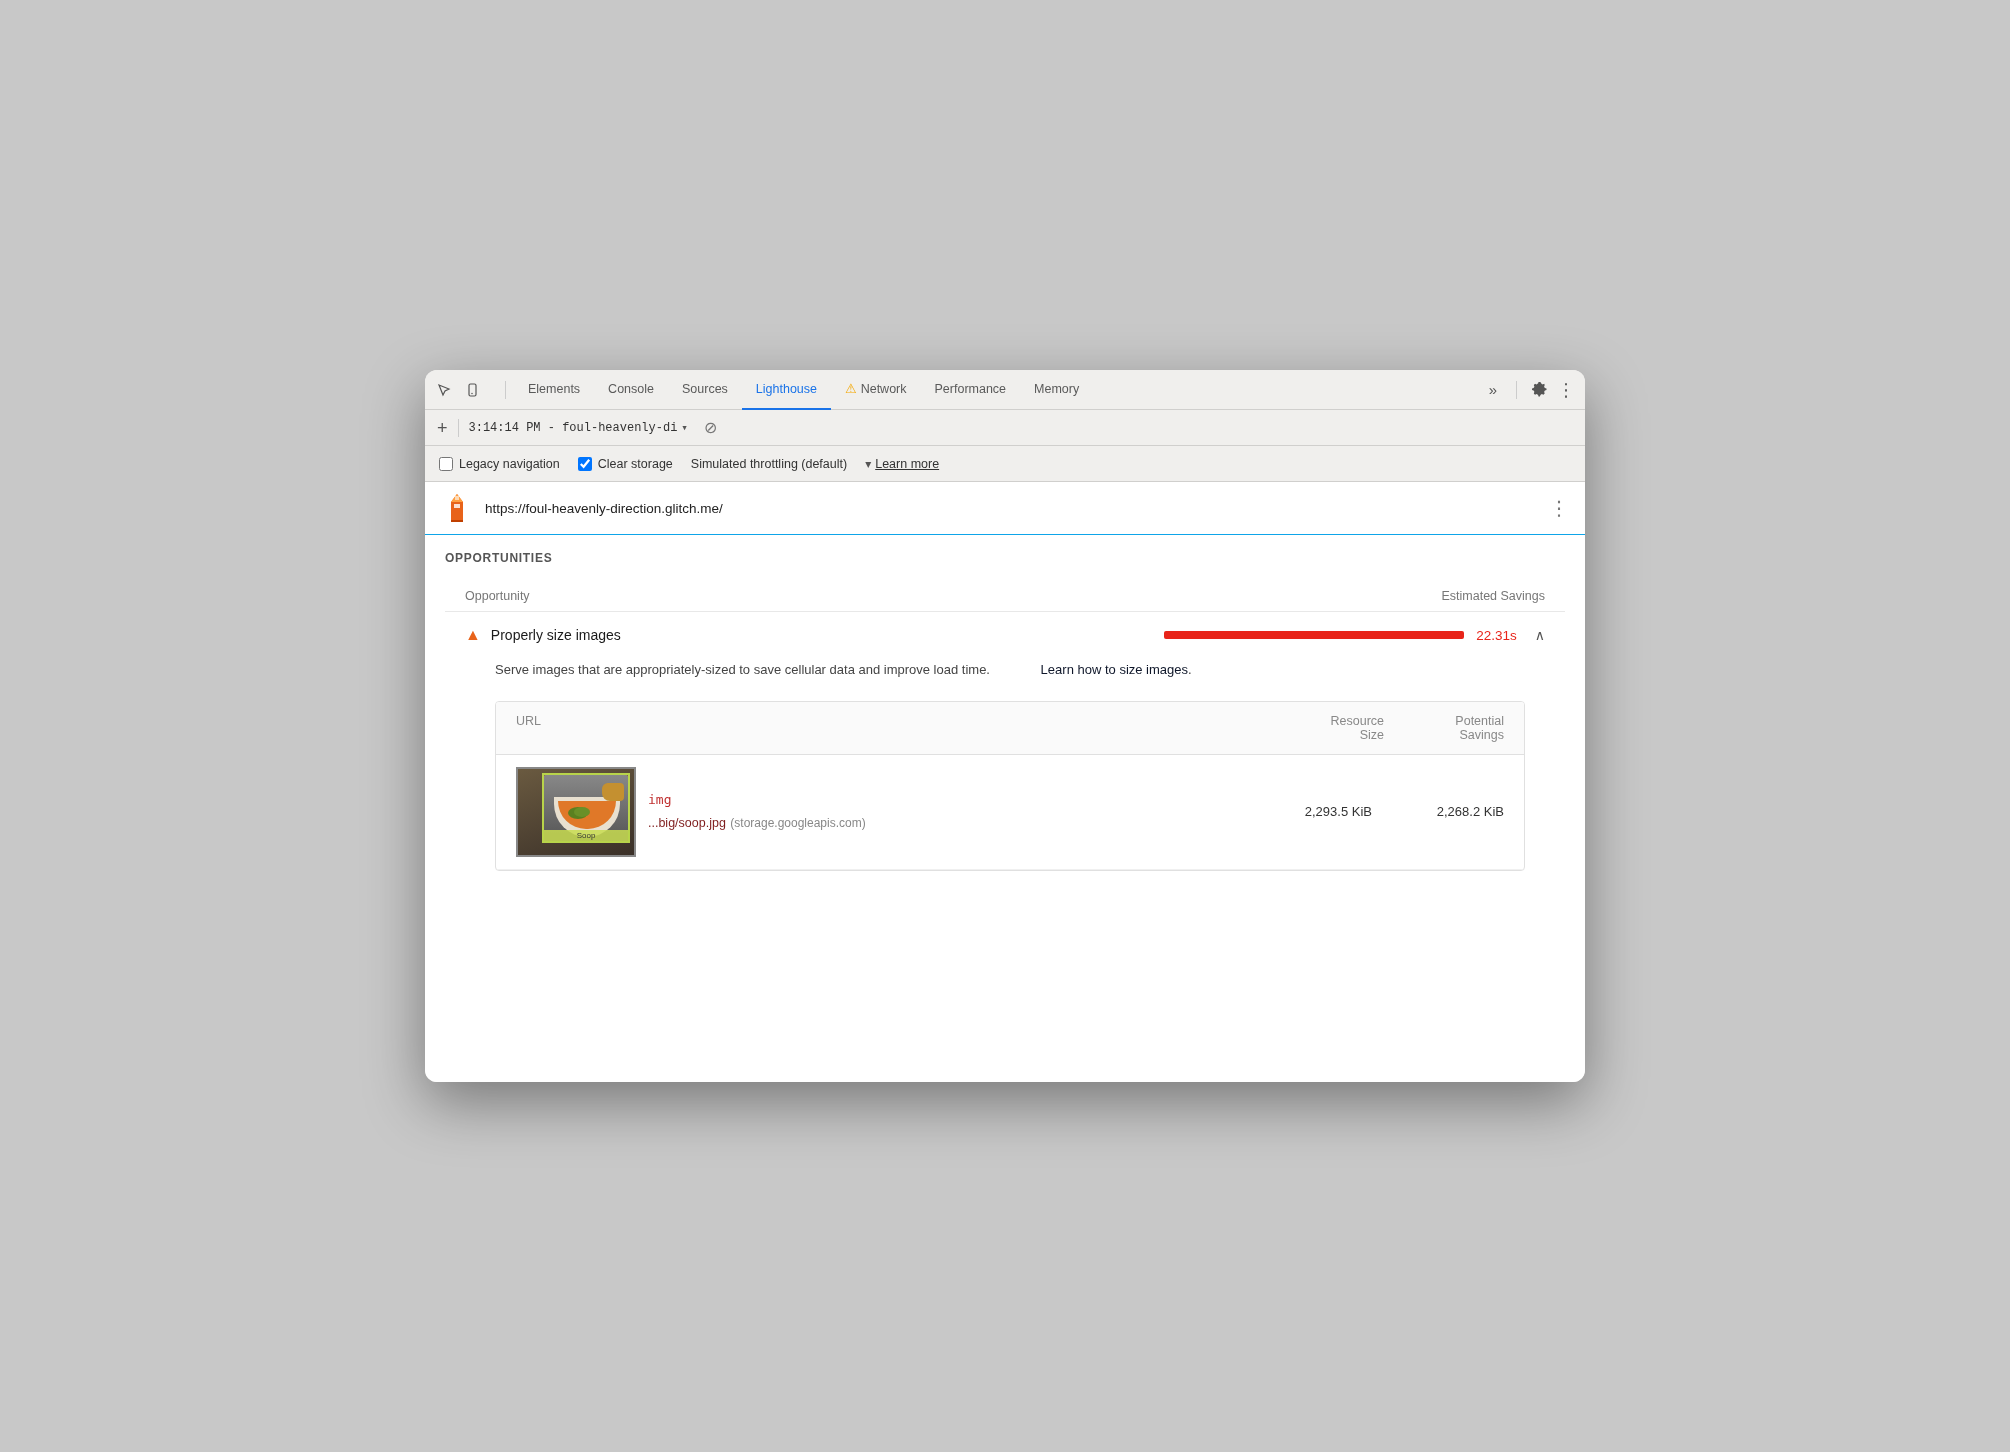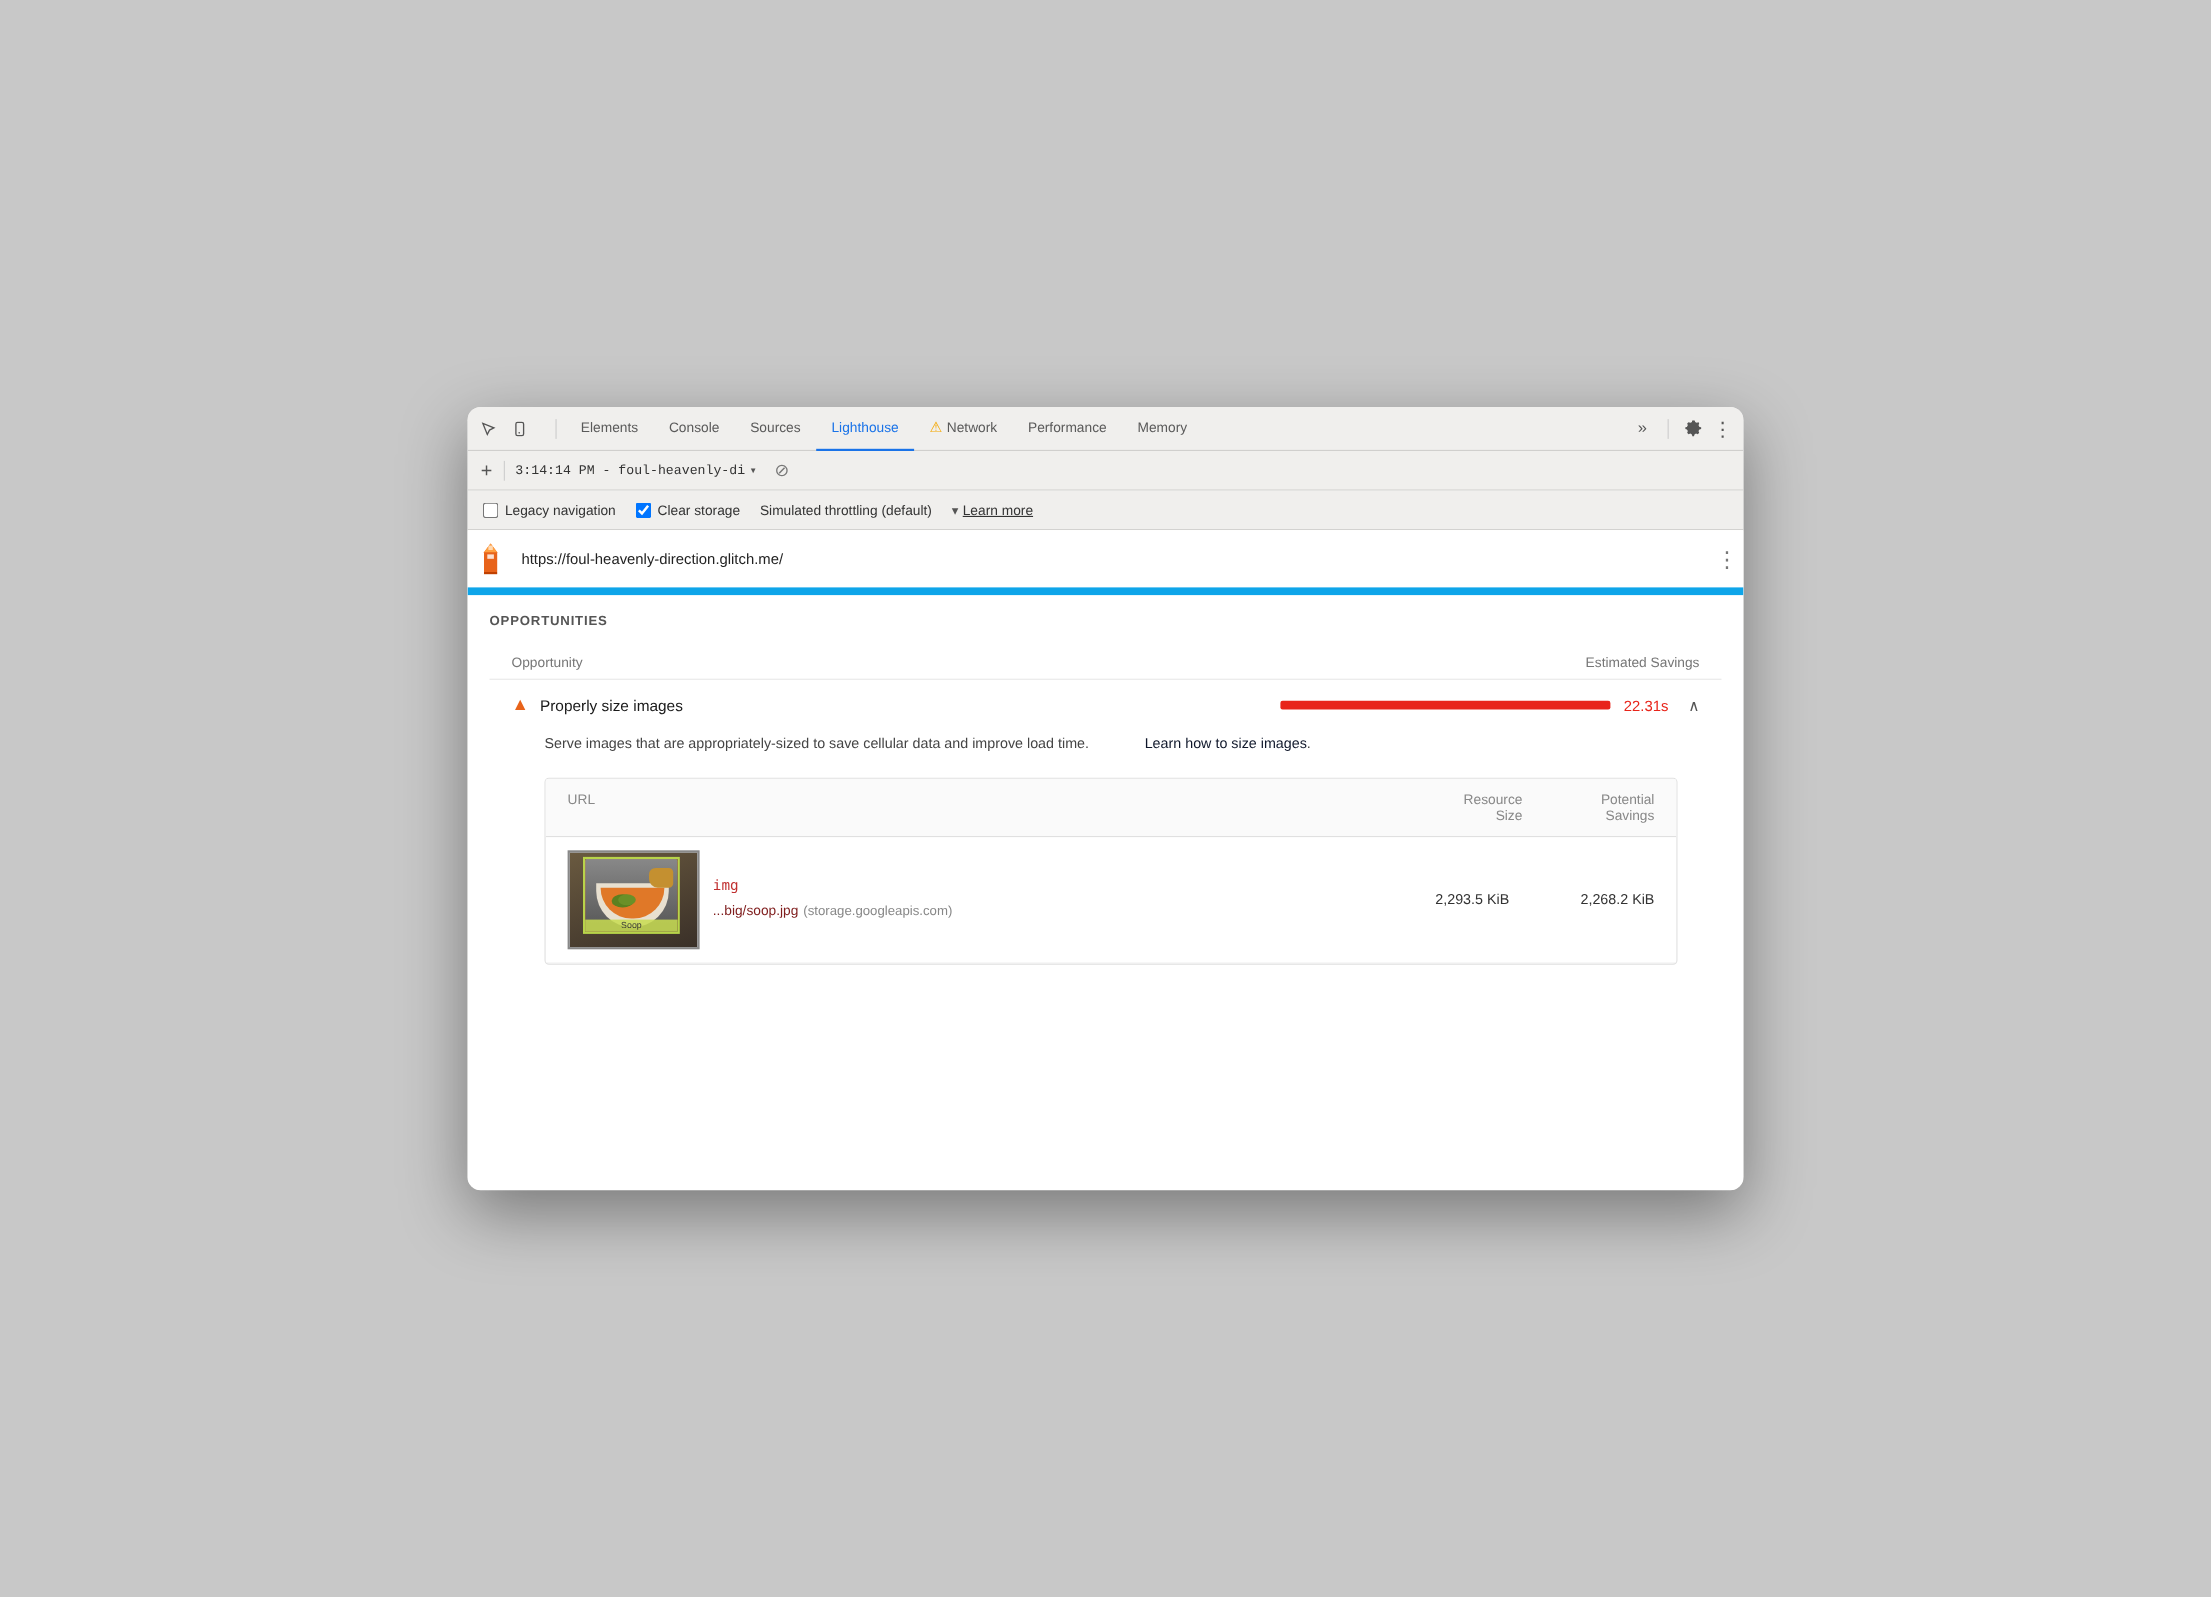--- a/index.html
+++ b/index.html
@@ -189,24 +189,24 @@
     }
     
     .content {
       background: #ffffff;
       min-height: 600px;
       padding: 0;
     }
     
     .url-bar {
       background: #ffffff;
-      border-bottom: 7px solid #0ea5e9;
-      display: flex;
-      align-items: center;
-      padding: 10px 5px;
+      border-bottom: 1px solid #0ea5e9;
+      display: flex;
+      align-items: center;
+      padding: 10px 16px;
       gap: 12px;
     }
     .lighthouse-icon {
       width: 32px;
       height: 32px;
     }
     .url-text {
       font-size: 13.5px;
       color: #222;
       flex: 1;
@@ -332,21 +332,21 @@
       background: #2a2a2a;
       position: relative;
       overflow: hidden;
     }
     
     .soup-img {
       width: 88px;
       height: 70px;
       position: absolute;
       top: 4px;
-      left: 12px;
+      left: 24px;
       border: 2px solid #b8d44a;
     }
     .soup-inner {
       width: 100%;
       height: 100%;
       background: linear-gradient(135deg, #d4934a 0%, #c97a30 50%, #8a5a20 100%);
       border-radius: 2px;
       position: relative;
       overflow: hidden;
     }

